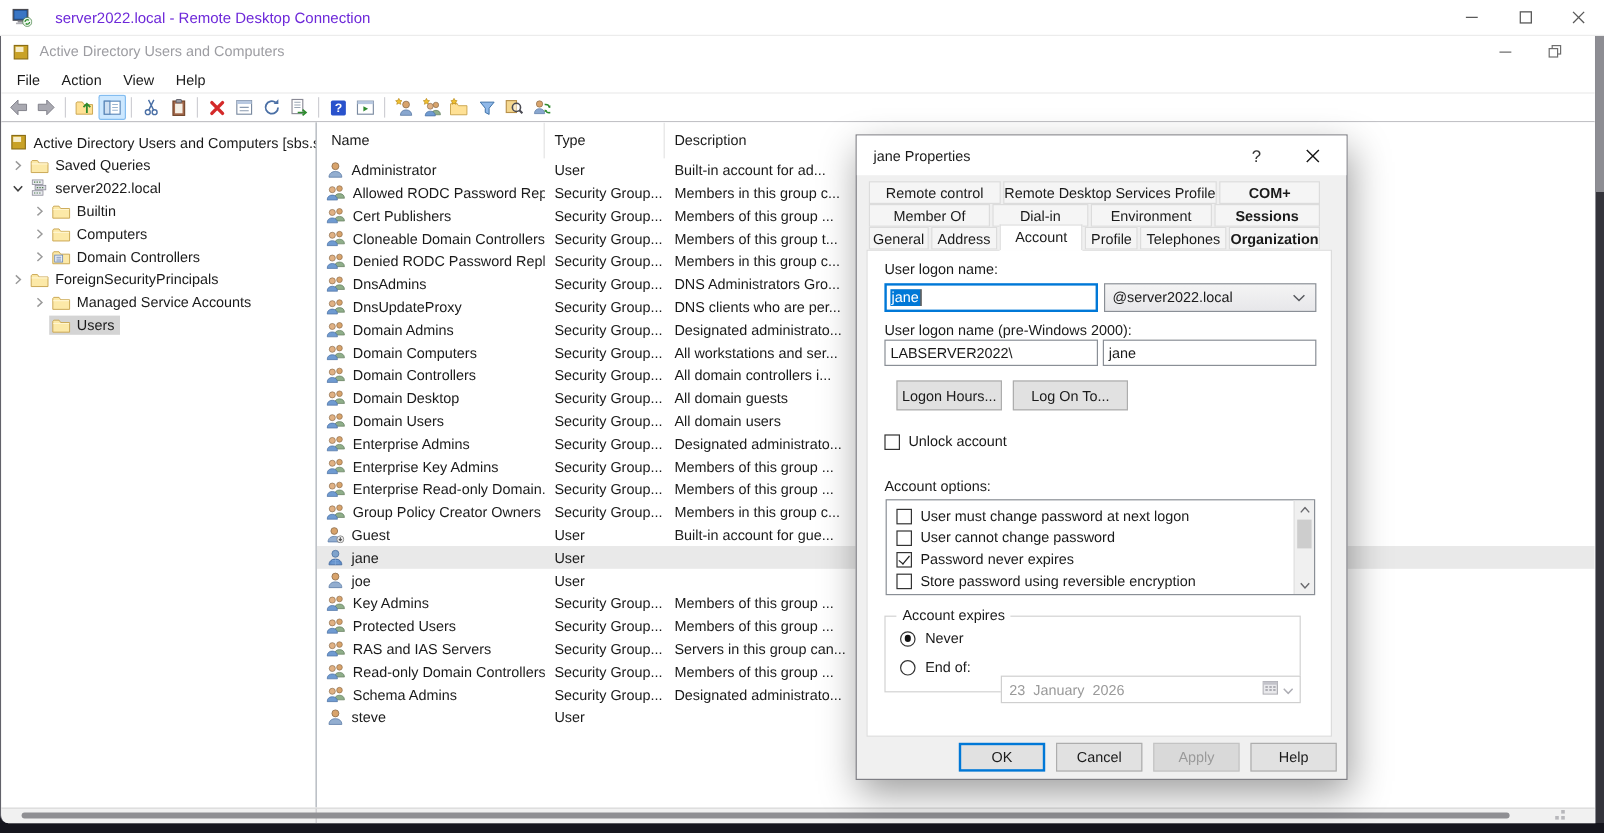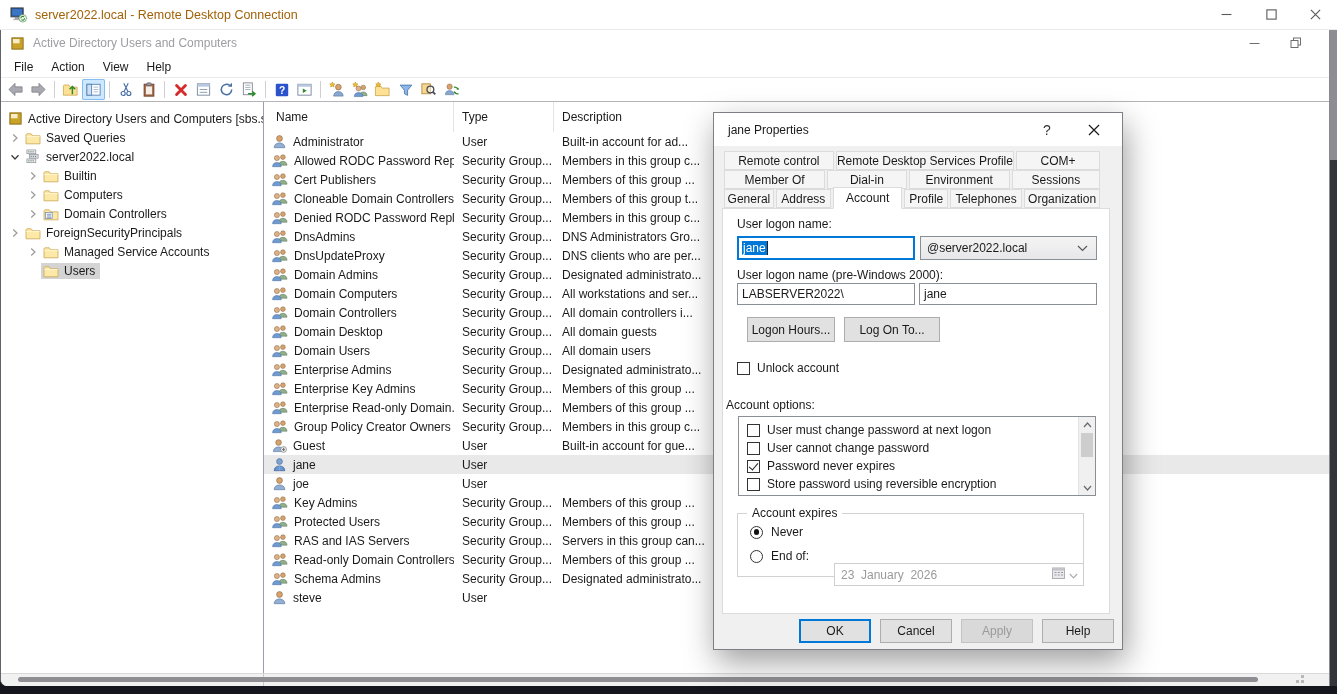--- a/index.html
+++ b/index.html
@@ -2,21 +2,21 @@
 <html><head>
 <meta charset="utf-8">
 <style>
   html,body{margin:0;padding:0;background:#101016;}
   .screen{position:relative;width:1337px;height:694px;overflow:hidden;background:#17171f;
           font-family:"Liberation Sans","DejaVu Sans",sans-serif;font-size:12px;color:#1a1a1a;}
   
   .rdp-titlebar{position:absolute;left:0;top:0;width:1337px;height:30px;background:#ffffff;
                 display:flex;align-items:center;z-index:6;border-bottom:1px solid #ececec;box-sizing:border-box;}
   .rdp-icon{margin-left:10px;display:flex;}
-  .rdp-title{margin-left:8px;color:#a16207;font-size:12.5px;white-space:nowrap;}
+  .rdp-title{margin-left:19px;color:#6d28d9;font-size:12.5px;white-space:nowrap;}
   .winctl{position:absolute;top:0;height:29px;width:42px;display:flex;align-items:center;justify-content:center;}
   .rdp-min{right:90px}.rdp-max{right:45px}.rdp-close{right:1px}
   
   .desk-right{position:absolute;right:0;top:30px;width:7px;bottom:8px;background:#34343b;z-index:1;}
   .desk-right .lite{position:absolute;left:0;top:0;width:100%;height:130px;background:#8d8d93;}
   .desk-bottom{position:absolute;left:0;bottom:0;width:1337px;height:8px;background:#15151d;z-index:1;}
   
   .app-window{position:absolute;left:0;top:30px;width:1330px;height:656px;background:#fff;z-index:4;
               border-left:1px solid #62626a;border-right:1px solid #8a8a90;box-sizing:border-box;
               border-bottom-left-radius:7px;overflow:hidden;}
@@ -61,21 +61,21 @@
   .dialog{position:absolute;left:713px;top:112px;width:410px;height:538px;background:#f0f0f0;
           border:1px solid #7e7e84;box-sizing:border-box;box-shadow:3px 12px 30px rgba(0,0,0,.38);z-index:10;}
   .dlg-titlebar{height:33px;background:#fff;display:flex;align-items:center;padding-left:14px;position:relative;}
   .dlg-help{position:absolute;right:58px;top:0;width:34px;height:33px;display:flex;align-items:center;justify-content:center;
             color:#333;font-size:14px;}
   .dlg-close{position:absolute;right:8px;top:0;width:40px;height:33px;display:flex;align-items:center;justify-content:center;}
   .tabs{position:absolute;left:10px;right:22px;top:38px;}
   .tabrow{display:flex;height:19px;}
   .tab{display:flex;align-items:center;justify-content:center;background:#f5f5f5;border:1px solid #dcdcdc;
        box-sizing:border-box;margin-right:2px;white-space:nowrap;overflow:hidden;}
-  .tab:last-child{margin-right:0;}
+  .tab:last-child{margin-right:0;font-weight:bold;}
   .tab.active{background:#fff;position:relative;z-index:7;height:22px;margin-top:-2px;border-bottom:1px solid #fff;}
   .tab-page{position:absolute;left:8px;right:12px;top:95px;bottom:35px;background:#fff;border:1px solid #dcdcdc;box-sizing:border-box;}
   .abs{position:absolute;}
   .flabel{white-space:nowrap;}
   .input{background:#fff;border:1px solid #8a8f96;box-sizing:border-box;display:flex;align-items:center;padding-left:4px;overflow:hidden;white-space:nowrap;}
   .input.focused{border:2px solid #0078d7;padding-left:3px;}
   .seltext{background:#0078d7;color:#fff;padding:0 1px;}
   .caret{width:1px;height:14px;background:#222;margin-left:0px;}
   .combo{background:linear-gradient(#f4f4f4,#e7e7ea);border:1px solid #8a8f96;box-sizing:border-box;
          display:flex;align-items:center;padding-left:6px;justify-content:space-between;}
@@ -877,21 +877,21 @@
       </div>
       <span class="abs flabel" style="left:14px;top:59px">User logon name (pre-Windows 2000):</span>
       <div class="abs input" style="left:14px;top:74px;width:178px;height:22px">LABSERVER2022\</div>
       <div class="abs input" style="left:196px;top:74px;width:178px;height:22px">jane</div>
       <div class="abs push" style="left:24px;top:108px;width:88px;height:25px">Logon Hours...</div>
       <div class="abs push" style="left:121px;top:108px;width:96px;height:25px">Log On To...</div>
       <div class="abs cbrow" style="left:14px;top:152px">
         <span class="cb"></span>
         <span>Unlock account</span>
       </div>
-      <span class="abs flabel" style="left:3px;top:189px">Account options:</span>
+      <span class="abs flabel" style="left:14px;top:189px">Account options:</span>
       <div class="abs optbox" style="left:15px;top:207px;width:358px;height:80px">
         <div class="optrows" id="optrows">
             <div class="optrow">
               <span class="cb"></span>
               <span>User must change password at next logon</span>
             </div>
             <div class="optrow">
               <span class="cb"></span>
               <span>User cannot change password</span>
             </div>

